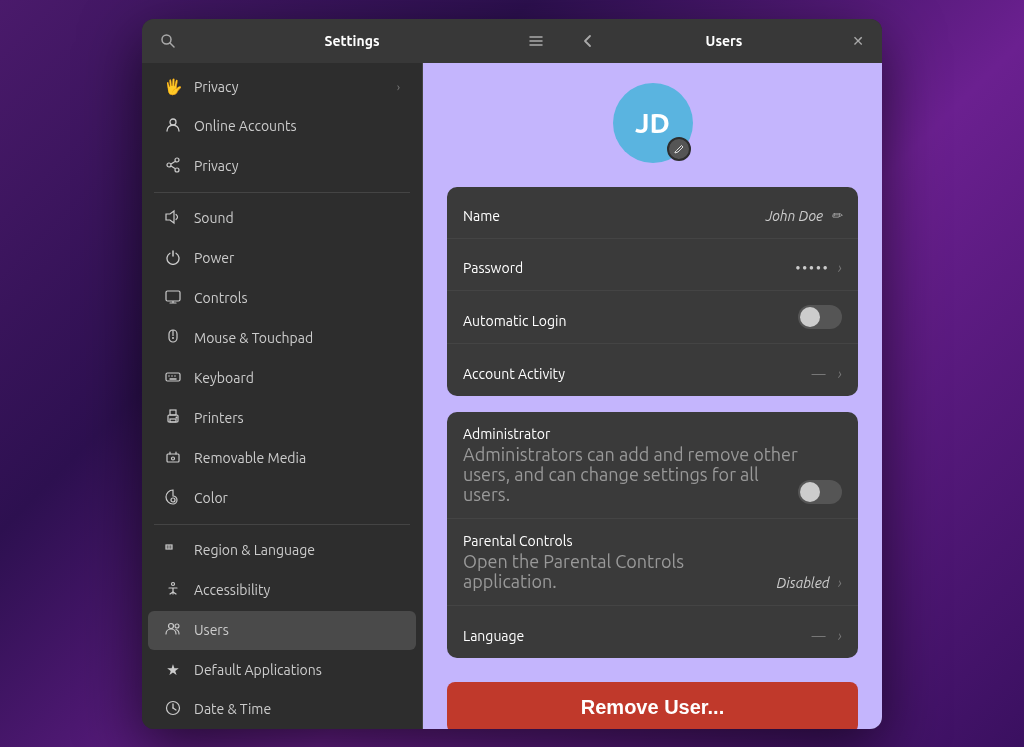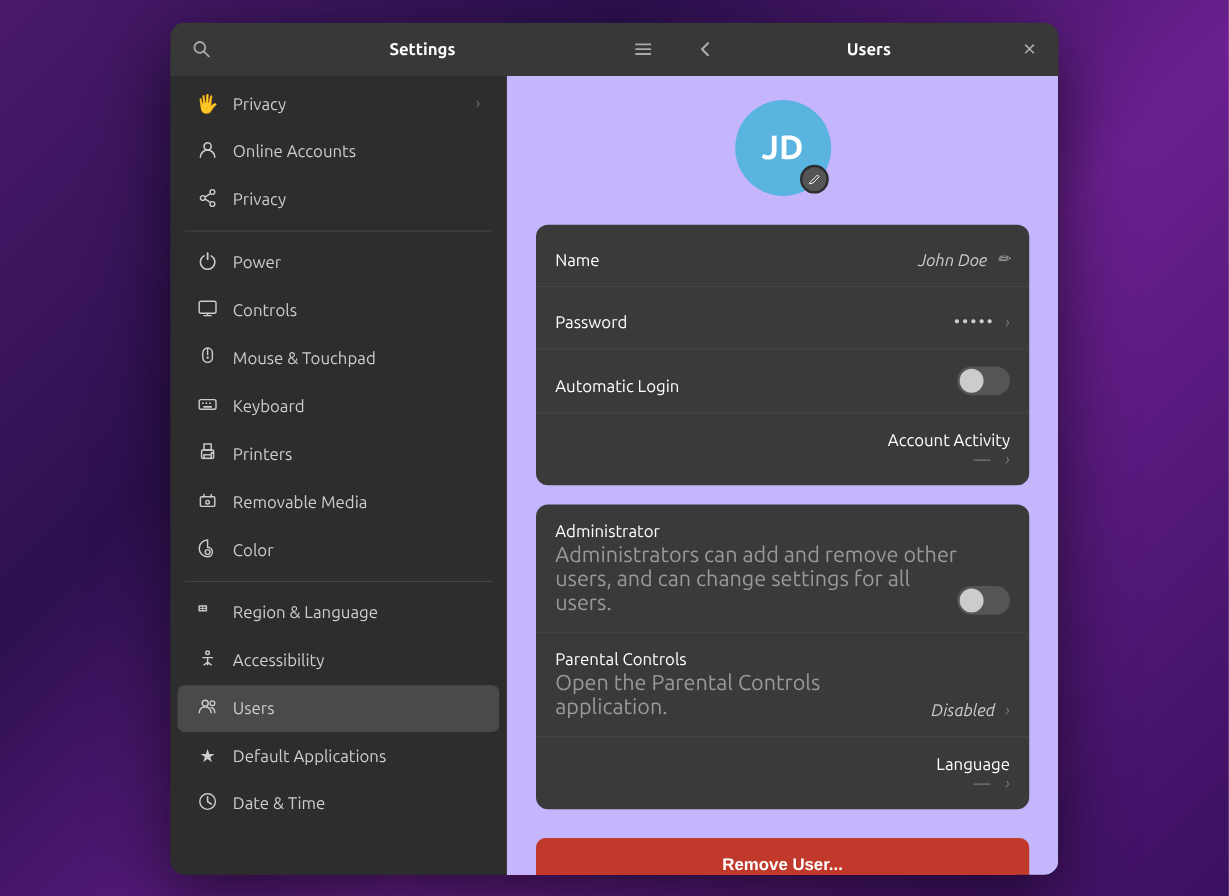--- a/index.html
+++ b/index.html
@@ -208,21 +208,20 @@
     }
     .settings-row {
       display: flex;
       align-items: flex-end;
       padding: 14px 16px;
       border-bottom: 1px solid #444;
       min-height: 52px;
     }
     .settings-row:last-child {
       border-bottom: none;
-      flex-direction: column;
     }
     .settings-row-label {
       color: #fff;
       font-size: 14px;
       flex: 1;
     }
     .settings-row-sub {
       color: #999;
       font-size: 18px;
       margin-top: 2px;
@@ -274,21 +273,21 @@
     .toggle.off .toggle-knob {
       left: 2px;
     }
     .remove-btn {
       width: 100%;
       padding: 14px;
       background: #c0392b;
       color: #fff;
       border: none;
       border-radius: 8px;
-      font-size: 14px;
+      font-size: 20px;
       font-weight: 600;
       cursor: pointer;
       margin-top: 8px;
     }
     .dash-icon {
       color: #777;
       margin-right: 4px;
     }
   </style>
 </head>
@@ -352,20 +351,29 @@
             <circle cx="4" cy="8" r="2" stroke="#ccc" stroke-width="1.2"></circle>
             <line x1="6" y1="7" x2="10" y2="4.5" stroke="#ccc" stroke-width="1.2"></line>
             <line x1="6" y1="9" x2="10" y2="11.5" stroke="#ccc" stroke-width="1.2"></line>
           </svg>
         </span>
         <span>Privacy</span>
       </div>
 
       <div class="divider"></div>
 
+      <div class="sidebar-item">
+        <span class="icon">
+          <svg width="16" height="16" viewBox="0 0 16 16" fill="none">
+            <polygon points="1,5 5,5 9,2 9,14 5,11 1,11" stroke="#ccc" stroke-width="1.2" fill="none"></polygon>
+            <path d="M11 5.5c1 0.8 1.5 2 1.5 2.5s-0.5 1.7-1.5 2.5" stroke="#ccc" stroke-width="1.2" stroke-linecap="round"></path>
+          </svg>
+        </span>
+        <span>Sound</span>
+      </div>
 
       <div class="sidebar-item">
         <span class="icon">
           <svg width="16" height="16" viewBox="0 0 16 16" fill="none">
             <path d="M8 2v5" stroke="#ccc" stroke-width="1.5" stroke-linecap="round"></path>
             <path d="M5 4.2A6 6 0 1 0 11 4.2" stroke="#ccc" stroke-width="1.3" stroke-linecap="round" fill="none"></path>
           </svg>
         </span>
         <span>Power</span>
       </div>

